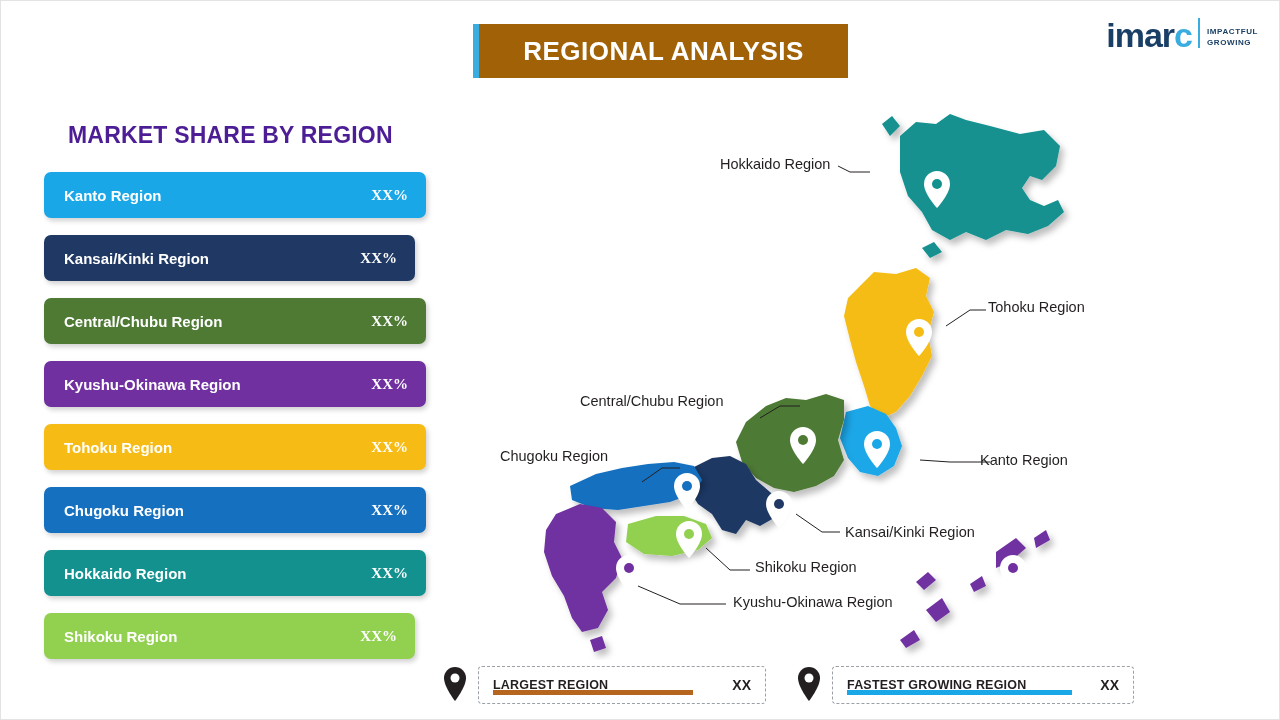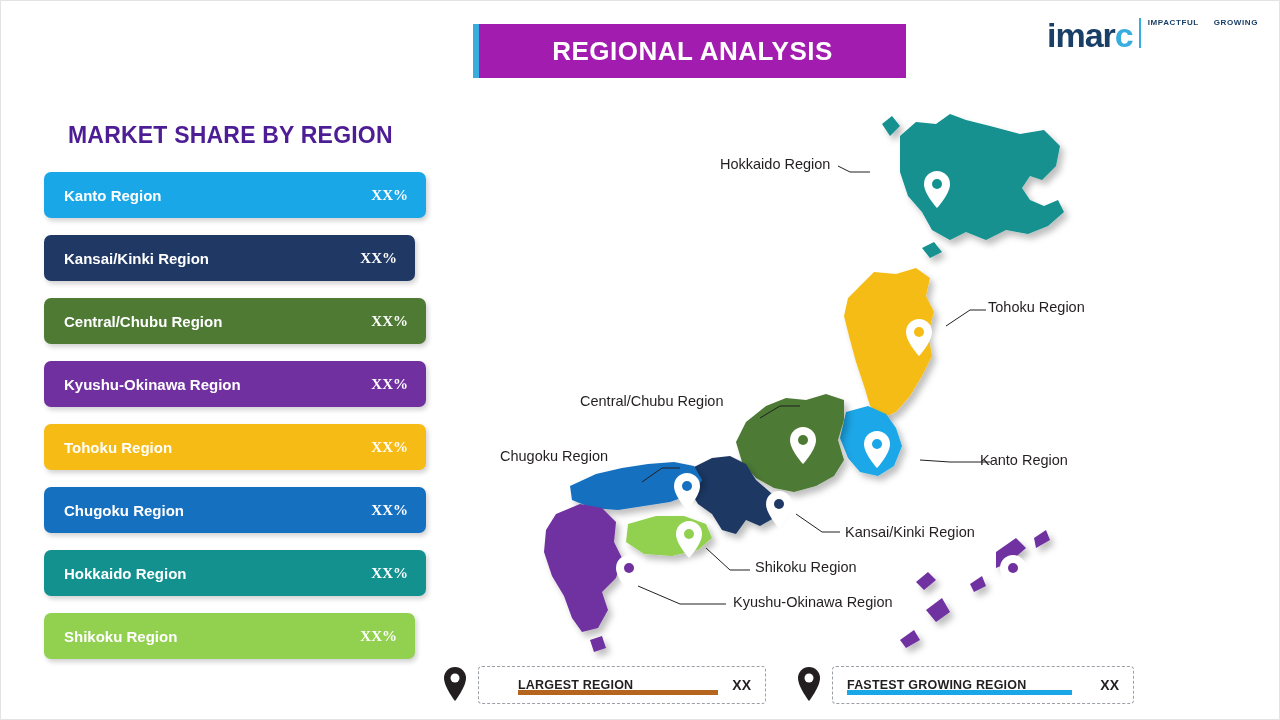--- a/index.html
+++ b/index.html
@@ -9,22 +9,22 @@
     font-family:"Liberation Sans", sans-serif;
     position:relative;
   }
   
   .frame{
     position:absolute;left:0;top:0;width:1280px;height:720px;
     box-sizing:border-box;border:1px solid #e3e3e3;
   }
   
   .banner{
-    position:absolute;left:473px;top:24px;width:433px;height:54px;
-    background:#a21caf;
+    position:absolute;left:473px;top:24px;width:375px;height:54px;
+    background:#a16207;
     border-left:6px solid #3aade0;
     display:flex;align-items:center;justify-content:center;
     box-sizing:border-box;
   }
   .banner span{
     color:#ffffff;font-size:26px;font-weight:bold;letter-spacing:.5px;
   }
   
   .logo{
     position:absolute;right:22px;top:18px;height:40px;
@@ -32,24 +32,23 @@
   }
   .logo .imarc{
     font-size:34px;font-weight:bold;color:#1a3f66;letter-spacing:-1px;
     line-height:1;
   }
   .logo .imarc .c{color:#3aade0;}
   .logo .bar{
     width:2px;height:30px;background:#3aade0;margin:0 7px 0 6px;
   }
   .logo .tag{
-    display:flex;justify-content:center;
+    display:flex;flex-direction:column;justify-content:center;
     font-size:8px;font-weight:bold;color:#1a3f66;letter-spacing:.6px;
     line-height:1.35;
-    gap:15px;
   }
   
   .left-title{
     position:absolute;left:68px;top:122px;
     font-size:23px;font-weight:bold;color:#4c1d95;letter-spacing:.2px;
   }
   .legend{
     position:absolute;left:44px;top:172px;width:392px;
   }
   .bar-row{
@@ -263,21 +262,21 @@
   <span class="map-label" style="left:325px;top:459px;">Shikoku Region</span>
   <span class="map-label" style="left:303px;top:494px;">Kyushu-Okinawa Region</span>
 </div>
 
 <div class="pin-marker" style="left:441px;top:665px;">
   <svg width="28" height="38" viewBox="0 0 28 38">
       <path d="M14 2 a11 11 0 0 1 11 11 c0 9 -11 23 -11 23 S3 22 3 13 A11 11 0 0 1 14 2 z" fill="#231f20"></path>
       <circle cx="14" cy="13" r="4.5" fill="#ffffff"></circle>
     </svg>
 </div>
-<div class="badge" style="left:478px;top:666px;width:288px;padding-left:25px;">
+<div class="badge" style="left:478px;top:666px;width:288px;">
   <div class="inner">
     <div class="ul" id="ul-largest" style="width: 200px; background: rgb(181, 101, 29);"></div>
     <span class="txt">LARGEST REGION</span>
     <span class="val">XX</span>
   </div>
 </div>
 
 <div class="pin-marker" style="left:795px;top:665px;">
   <svg width="28" height="38" viewBox="0 0 28 38">
       <path d="M14 2 a11 11 0 0 1 11 11 c0 9 -11 23 -11 23 S3 22 3 13 A11 11 0 0 1 14 2 z" fill="#231f20"></path>

